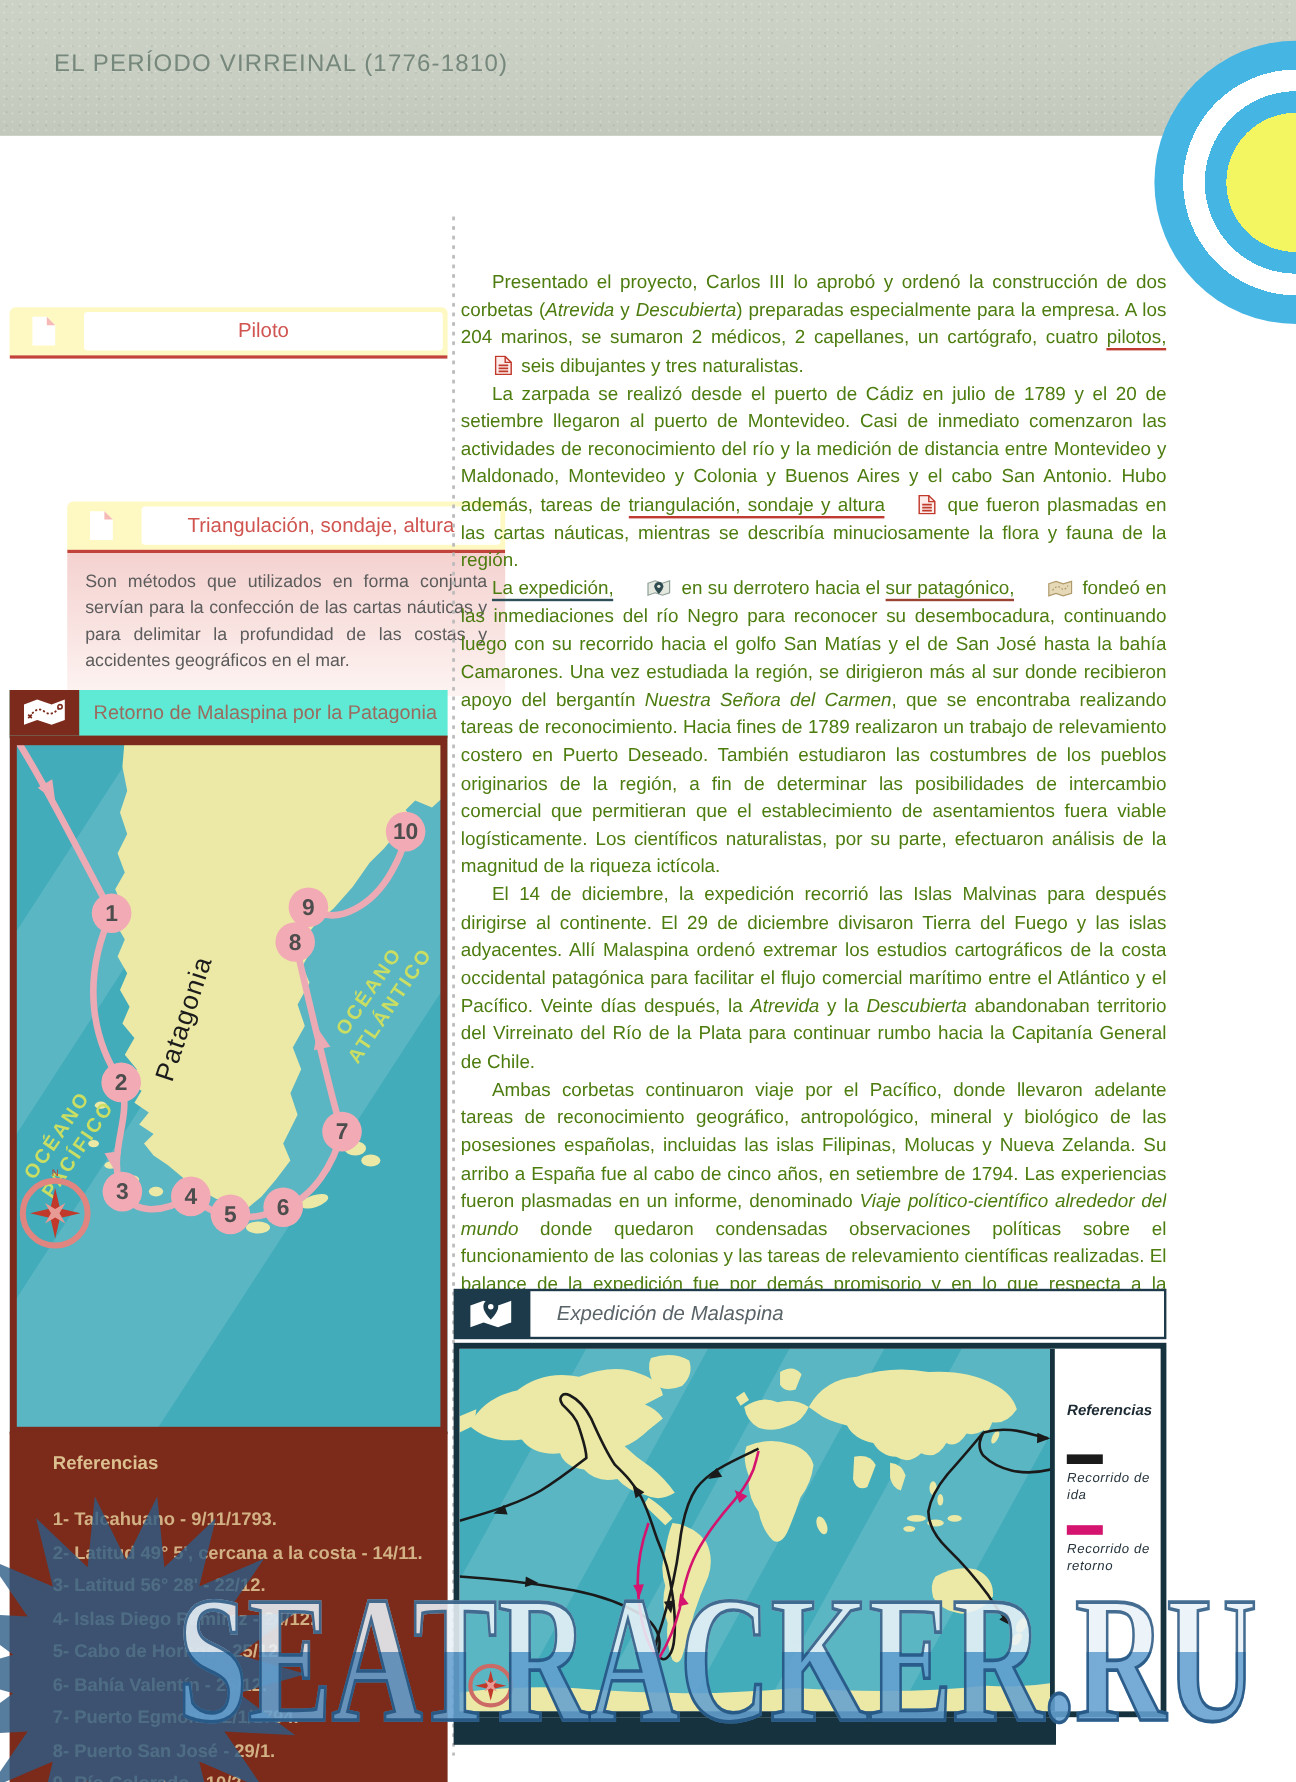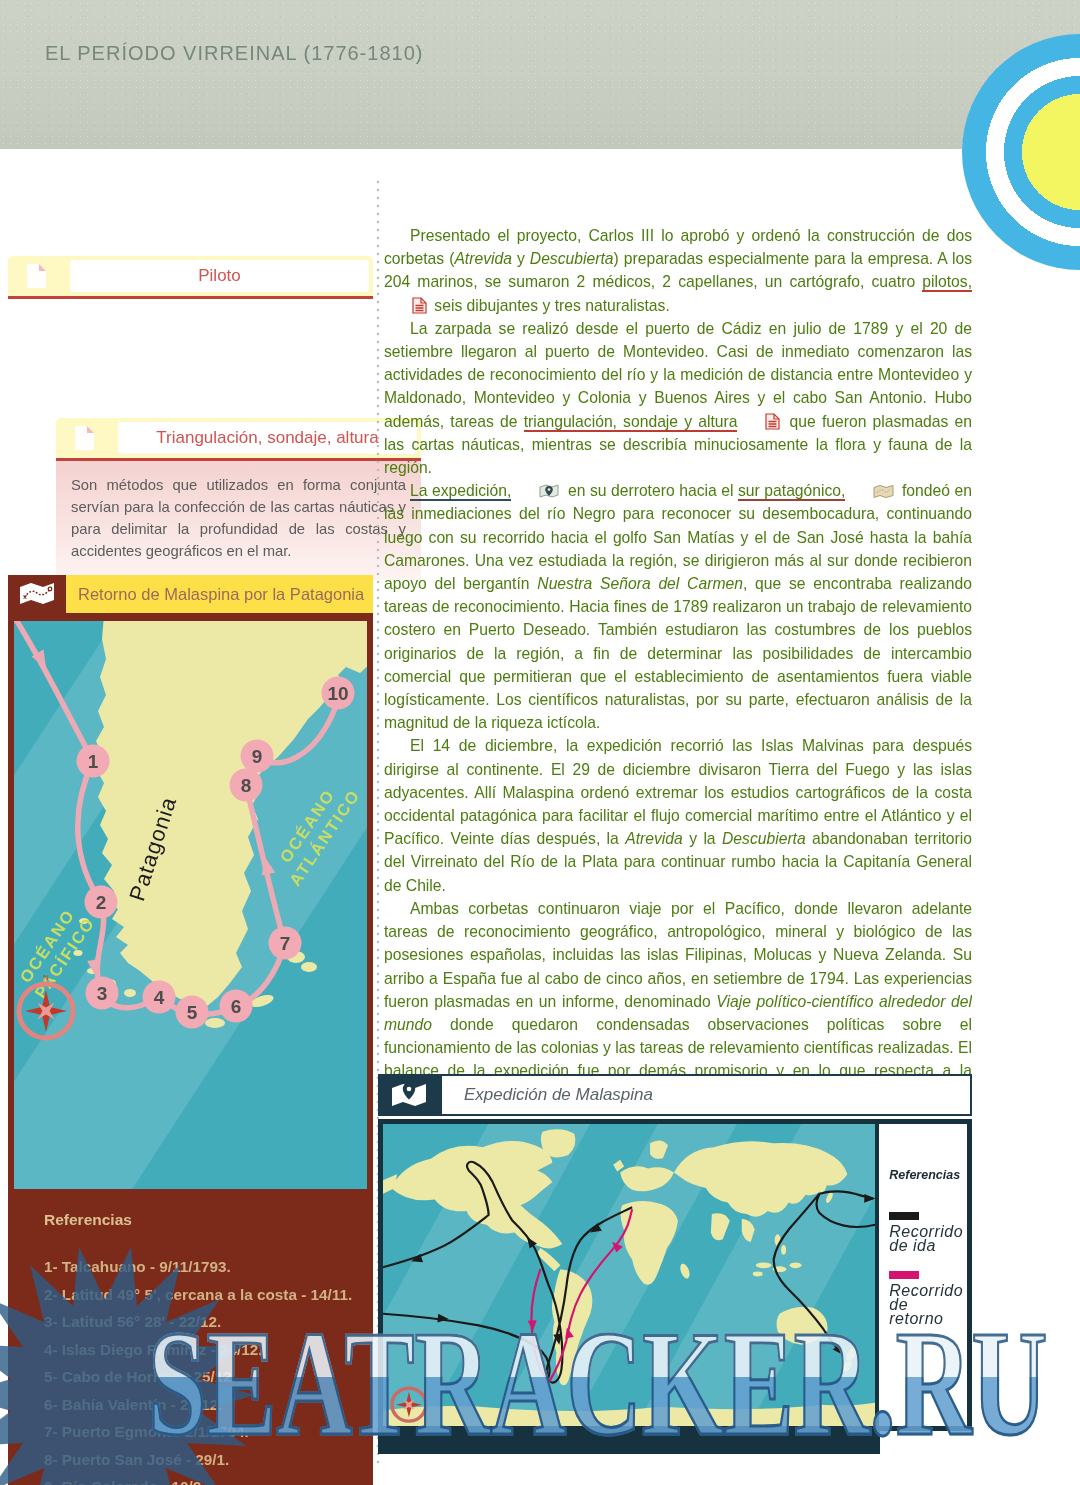--- a/index.html
+++ b/index.html
@@ -2,21 +2,21 @@
 <html><head>
 <meta charset="utf-8">
 <style>
   html,body{margin:0;padding:0;}
   body{
     width:1080px;height:1485px;position:relative;overflow:hidden;background:#ffffff;
     font-family:"Liberation Sans", sans-serif;
   }
   
   .header-band{
-    position:absolute;left:0;top:0;width:1080px;height:149px;
+    position:absolute;left:0;top:0;width:1080px;height:113px;
     background-color:#c9cfc3;
     background-image:
       radial-gradient(rgba(255,255,255,.35) .6px, transparent .9px),
       radial-gradient(rgba(110,122,105,.18) .6px, transparent .9px),
       linear-gradient(180deg,#cdd2c7 0%,#c8cec2 55%,#c2c9bc 100%);
     background-size:7px 7px, 11px 11px, 100% 100%;
   }
   .page-title{
     position:absolute;left:45px;top:42px;font-size:20px;color:#76877c;
     letter-spacing:1px;
@@ -43,21 +43,21 @@
     color:#d05450;font-size:17px;
   }
   .info-body{
     background:linear-gradient(180deg,#f4d2d0 0%,#f9e4e2 55%,#fdf4f2 100%);
     color:#5c5c5c;font-size:14.8px;line-height:22px;text-align:justify;
     padding:13px 15px 18px 15px;
   }
   
   .map-box-pata{position:absolute;left:8px;top:575px;width:365px;height:910px;}
   .map-box-pata .bar{
-    position:relative;height:38px;background:#fde047;border-bottom:2px solid #7c2a1b;
+    position:relative;height:38px;background:#5eead4;border-bottom:2px solid #7c2a1b;
   }
   .map-box-pata .icon-cell{width:58px;background:#7c2a1b;}
   .map-box-pata .map-title{
     position:absolute;left:70px;top:0;bottom:0;right:0;display:flex;align-items:center;
     color:#9b6a5e;font-size:16.5px;
   }
   .refs-area{
     position:absolute;left:0;top:618px;width:365px;bottom:0;background:#7c2b1b;
     color:#d2b184;
   }
@@ -96,21 +96,21 @@
     border:5px solid #16323e;display:flex;
   }
   .world-svg{display:block;}
   .legend-panel{
     width:92px;background:#ffffff;border-left:4px solid #16323e;box-sizing:border-box;
     padding:44px 0 0 10px;
   }
   .legend-title{font-size:12.5px;color:#1c2a33;font-weight:bold;margin-bottom:30px;}
   .legend-item{margin-bottom:18px;}
   .legend-swatch{width:30px;height:8px;margin-bottom:5px;}
-  .legend-label{font-size:16px;line-height:14px;color:#24323a;letter-spacing:.5px;}
+  .legend-label{font-size:11px;line-height:14px;color:#24323a;letter-spacing:.5px;}
   .world-bottom-strip{
     position:absolute;left:0;top:357px;width:502px;height:23px;background:#16323e;
   }
   
   .starburst{position:absolute;left:-75px;top:1245px;z-index:39;}
   .watermark-text{
     position:absolute;left:148px;top:1308px;z-index:40;white-space:nowrap;
     font-family:"Liberation Serif", serif;font-weight:bold;font-size:150px;line-height:1;
     transform:scaleX(.7);transform-origin:left top;
     color:rgba(110,165,210,.8);

